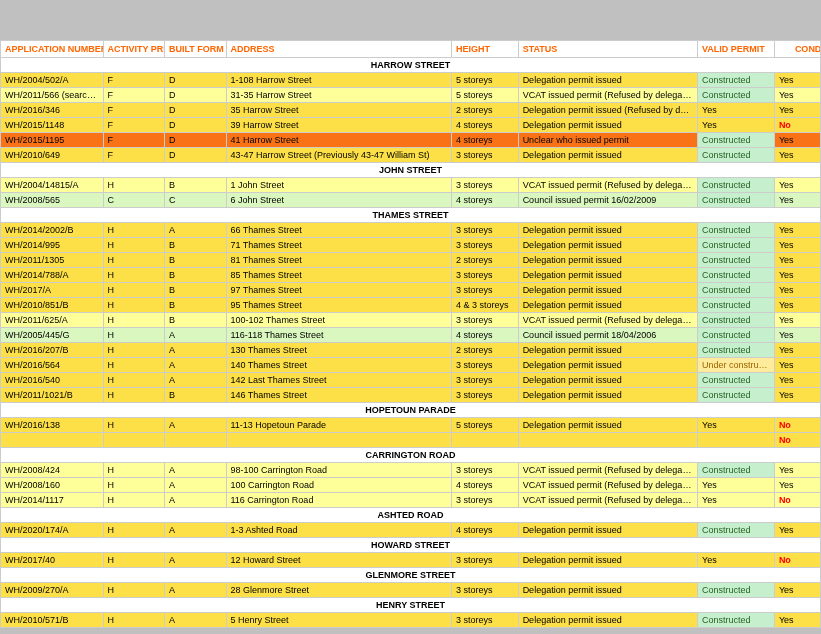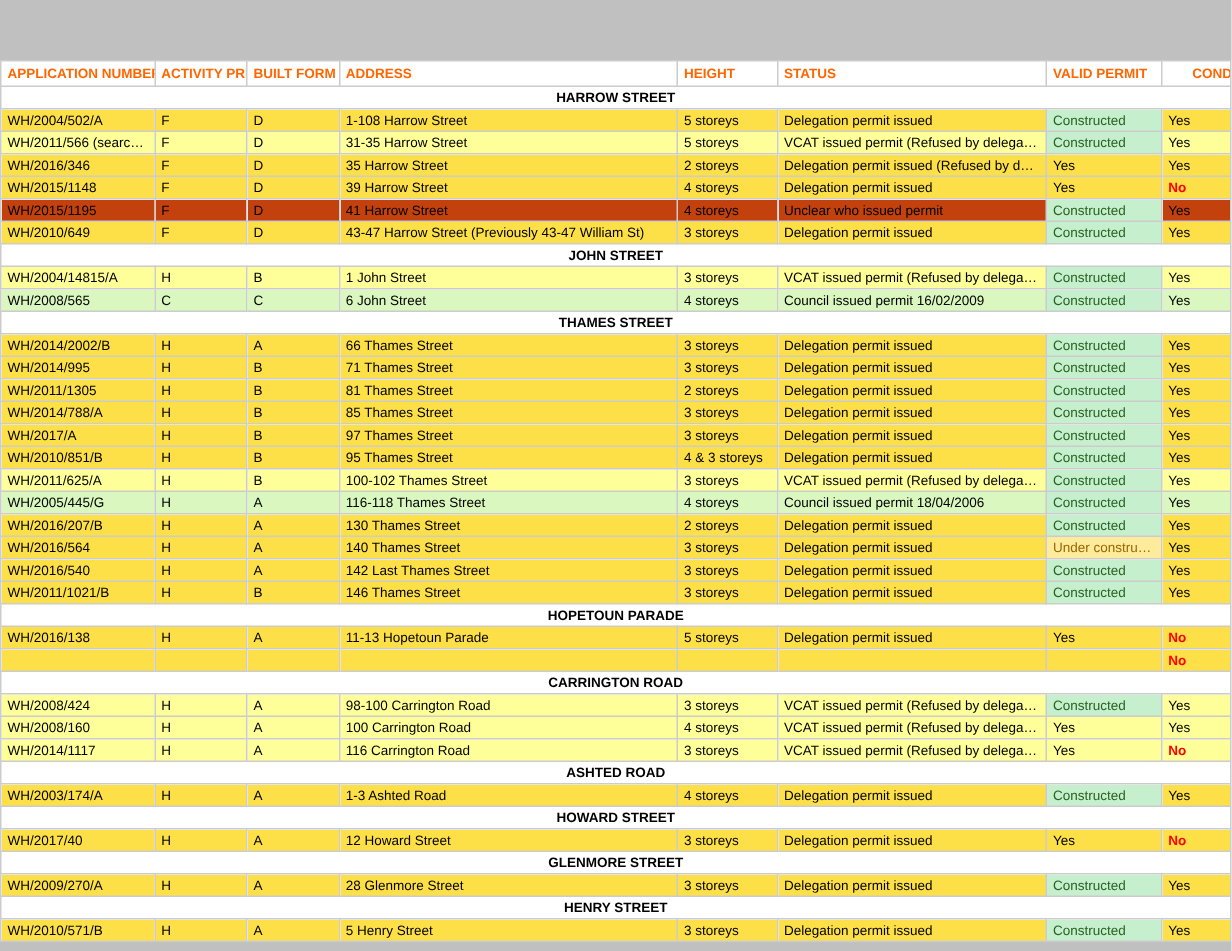--- a/index.html
+++ b/index.html
@@ -59,21 +59,21 @@
     .col-app { width: 100px; }
     .col-act { width: 60px; }
     .col-built { width: 60px; }
     .col-addr { width: 220px; }
     .col-height { width: 65px; }
     .col-status { width: 175px; margin-left: 32px; }
     .col-valid { width: 75px; }
     .col-cond { width: 45px; padding-left: 20px; }
     .vcat-row { background: #ffff99; }
     .council-row { background: #d9f7be; }
-    .unclear-row { background: #c2410c; padding-left: 24px; }
+    .unclear-row { background: #f97316; padding-left: 24px; }
   </style>
 </head>
 <body>
 
 <div class="spreadsheet-container">
   <table>
     <thead>
       <tr>
         <th class="col-app">APPLICATION NUMBER</th>
         <th class="col-act">ACTIVITY PRE</th>
@@ -348,21 +348,21 @@
           <td>116 Carrington Road</td>
           <td>3 storeys</td>
           <td>VCAT issued permit (Refused by delegation)</td>
           <td class="">Yes</td>
           <td class="cell-no">No</td>
         </tr>
         <tr class="street-header">
           <td colspan="8">ASHTED ROAD</td>
         </tr>
         <tr class="row-white">
-          <td>WH/2003/174/A</td>
+          <td>WH/2020/174/A</td>
           <td>H</td>
           <td>A</td>
           <td>1-3 Ashted Road</td>
           <td>4 storeys</td>
           <td>Delegation permit issued</td>
           <td class="cell-constructed">Constructed</td>
           <td class="cell-yes">Yes</td>
         </tr>
         <tr class="street-header">
           <td colspan="8">HOWARD STREET</td>

